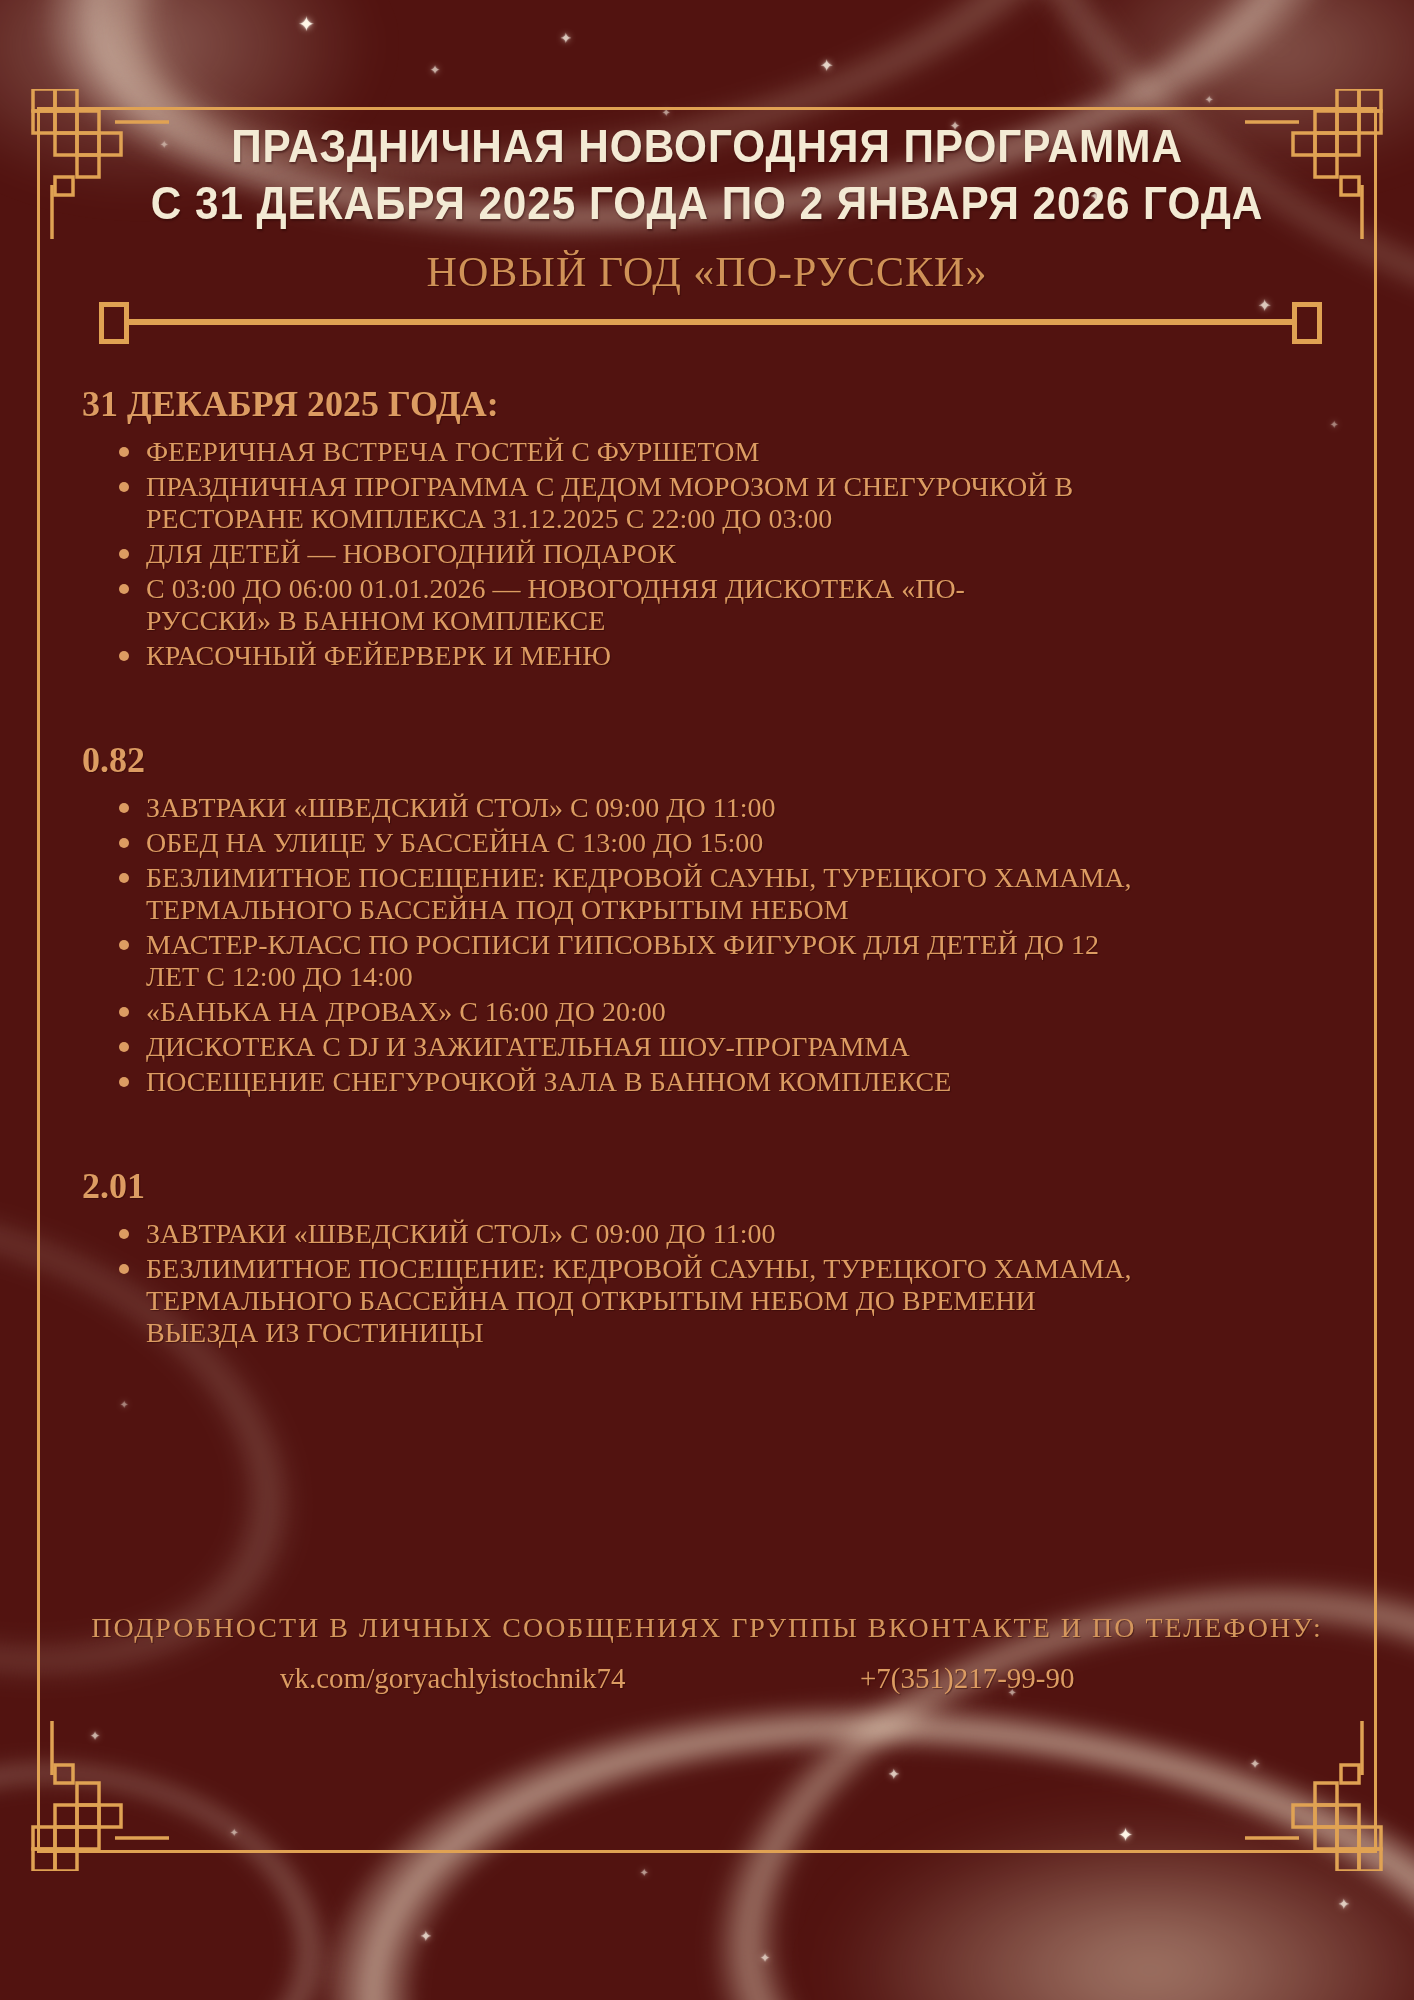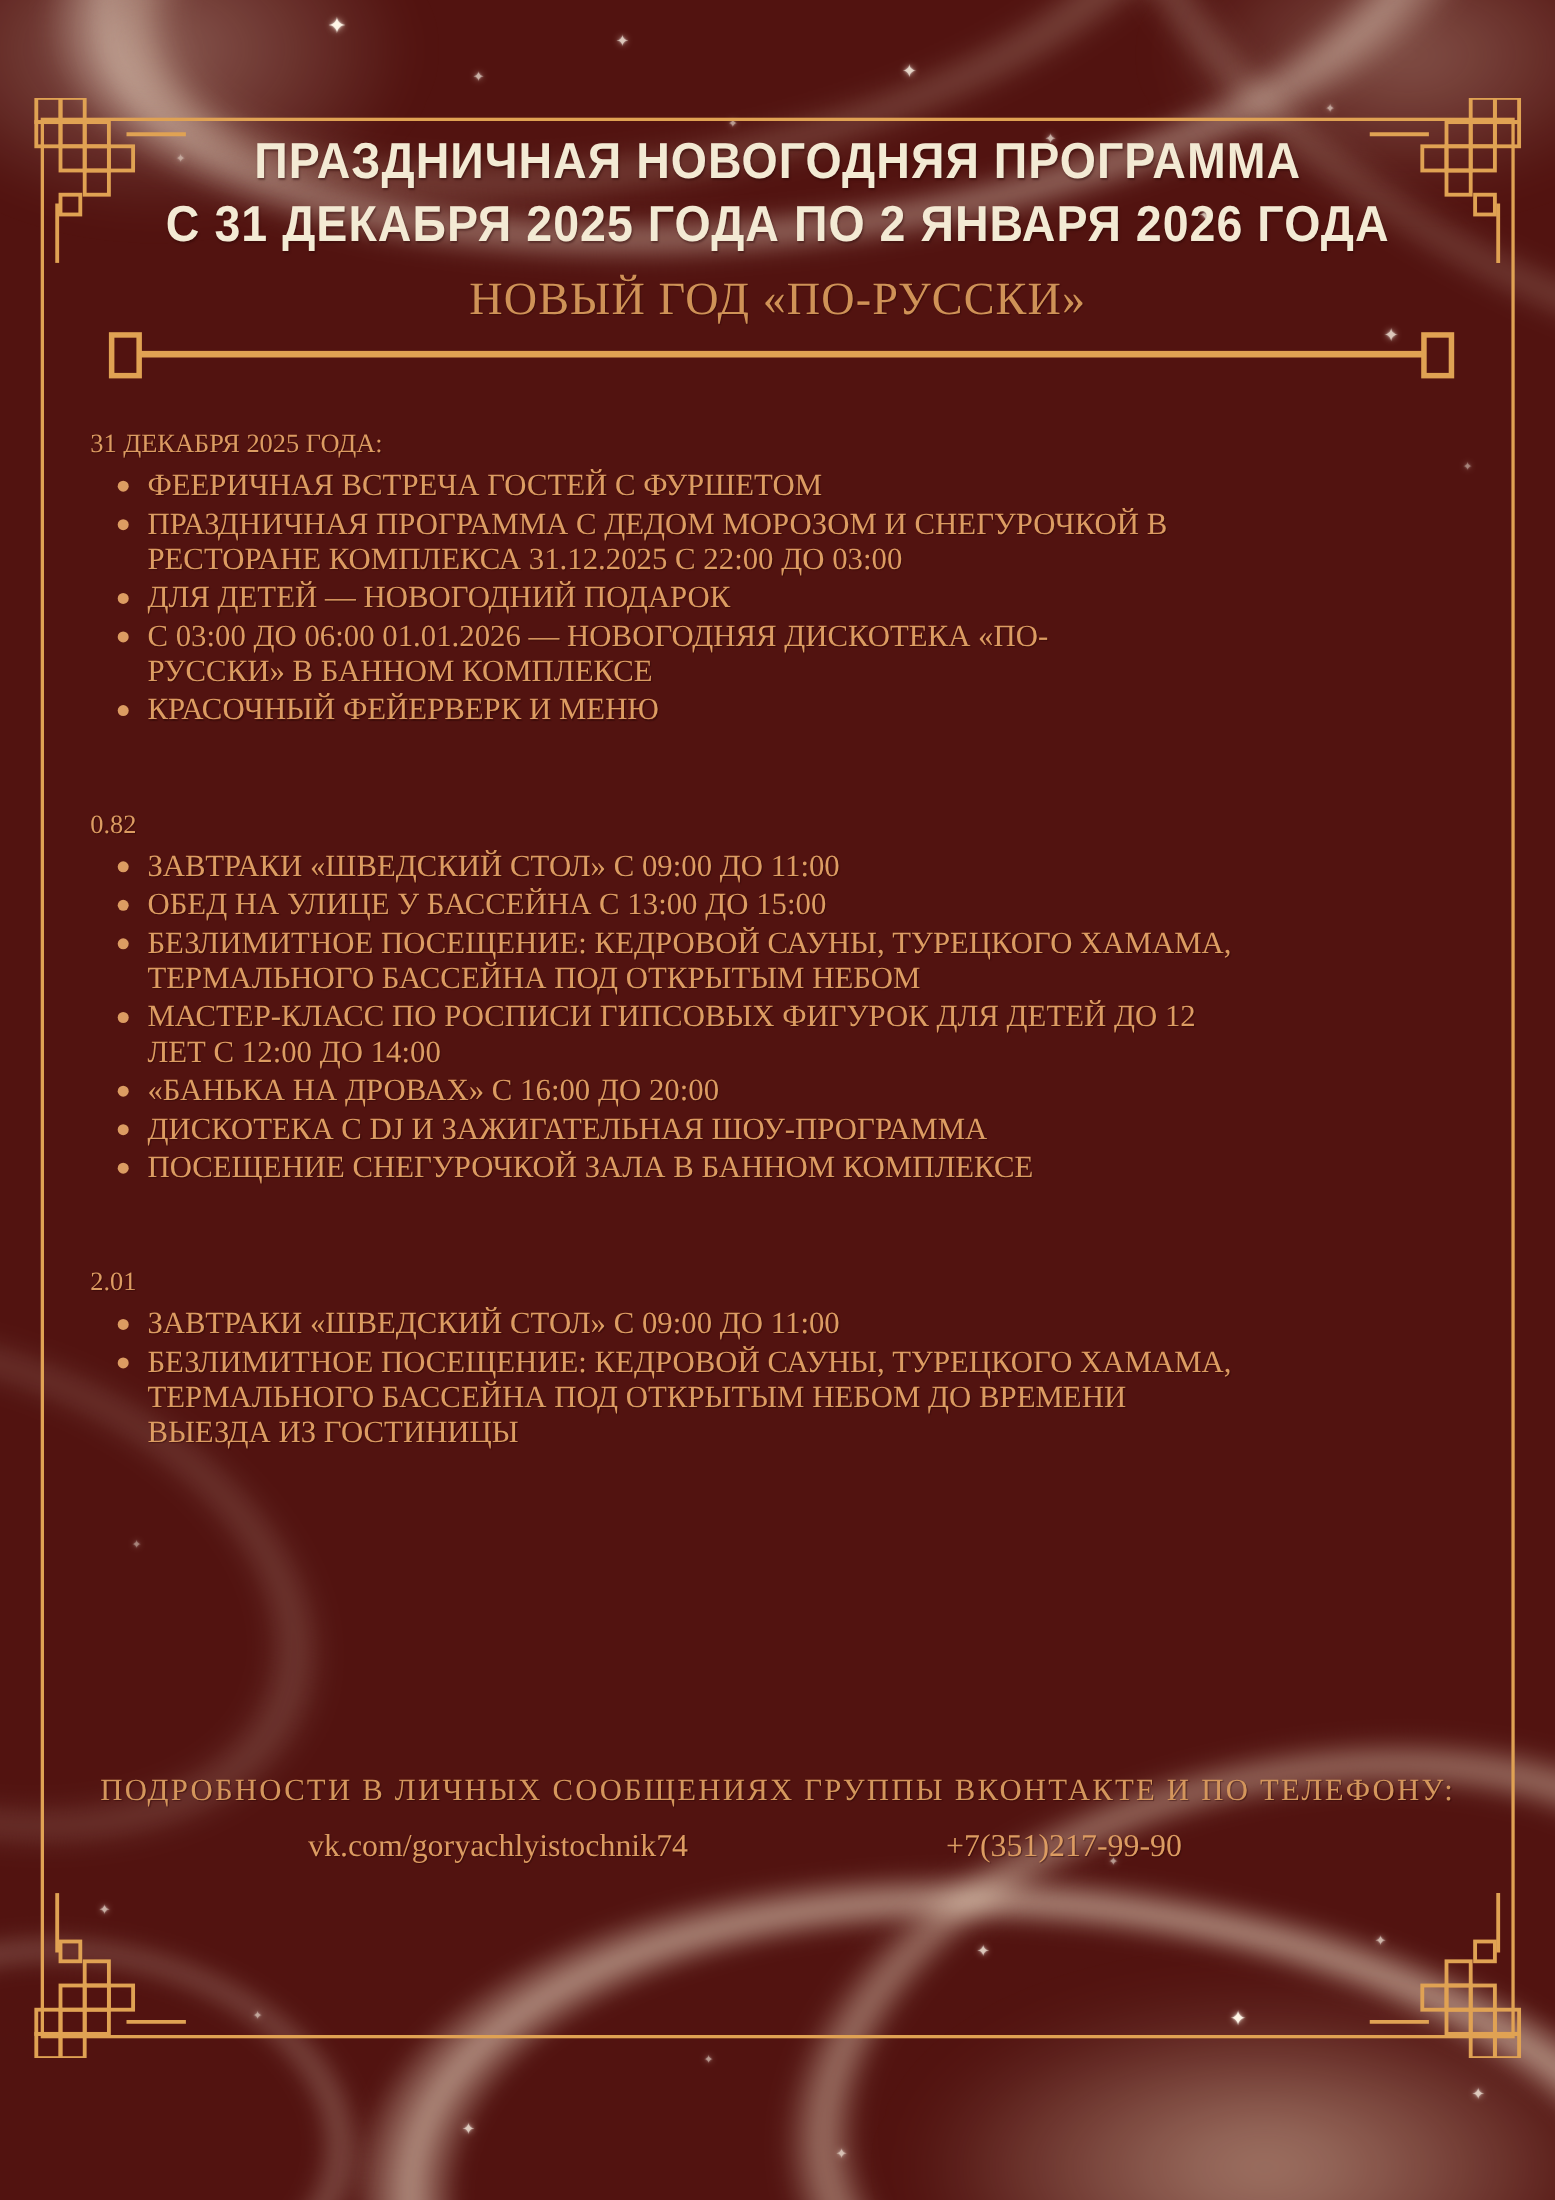--- a/index.html
+++ b/index.html
@@ -51,22 +51,22 @@
   .divider .sq.l{left:99px;}
   .divider .sq.r{right:92px;}
   
   .content{
     position:absolute;left:82px;top:388px;right:56px;
     color:#dc9c62;font-size:28px;line-height:32px;
     text-shadow:1px 1px 1px rgba(40,5,5,.45);
   }
   .section{margin:0;}
   .section + .section{margin-top:72px;}
-  .section h2{margin:0 0 6px 0;font-size:24px;font-weight:normal;line-height:32px;}
-  .section ul{list-style:none;margin:4px;padding:0;}
+  .section h2{margin:0 0 6px 0;font-size:36px;font-weight:bold;line-height:32px;}
+  .section ul{list-style:none;margin:16px;padding:0;}
   .section li{position:relative;padding-left:48px;margin:0 0 3px 0;}
   .section li .dot{position:absolute;left:21px;top:11px;width:10px;height:10px;border-radius:50%;background:#dc9c62;}
   .itx{white-space:pre-wrap;}
   
   .footer-note{
     position:absolute;left:0;right:0;top:1612px;text-align:center;
     color:#d4965c;font-size:28px;letter-spacing:2px;
     text-shadow:1px 1px 1px rgba(40,5,5,.45);
   }
   .footer-vk{position:absolute;left:280px;top:1662px;font-size:29px;color:#dc9c62;text-shadow:1px 1px 1px rgba(40,5,5,.45);}

